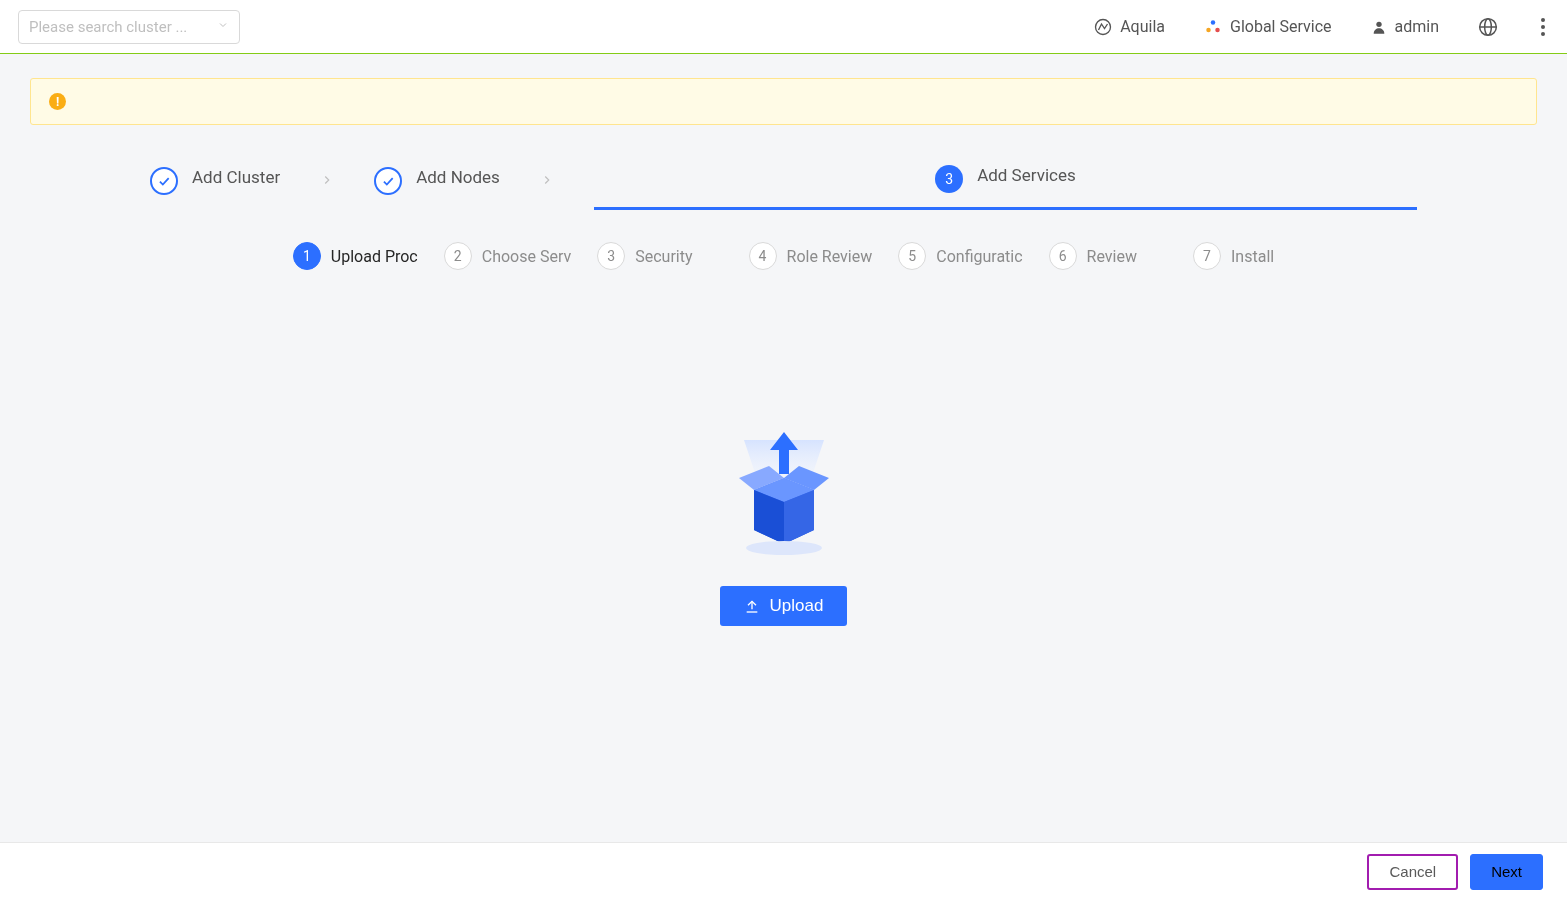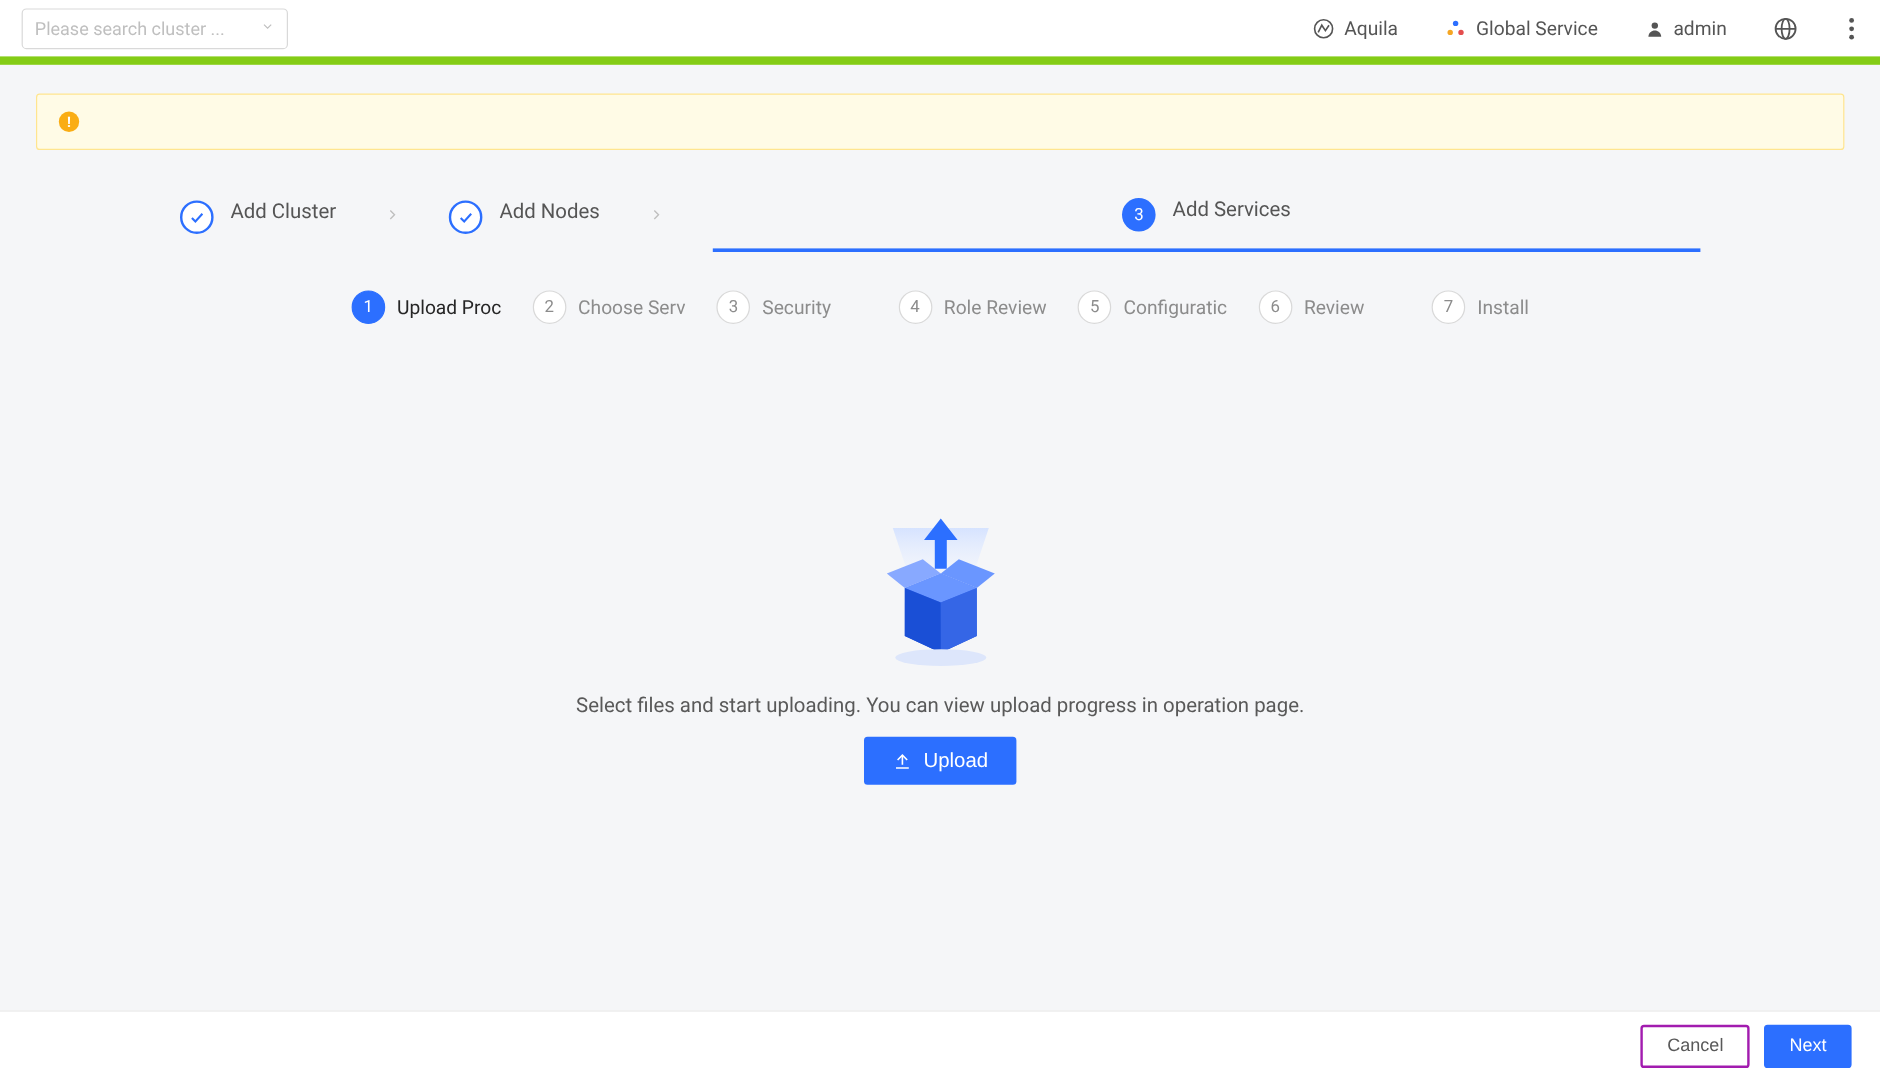--- a/index.html
+++ b/index.html
@@ -11,21 +11,21 @@
       font-family: -apple-system, BlinkMacSystemFont, "Segoe UI", Roboto, "Helvetica Neue", Arial, sans-serif;
       background: #f5f6f8;
       width: 1567px;
       height: 900px;
       overflow: hidden;
       position: relative;
     }
     .header {
       height: 54px;
       background: #fff;
-      border-bottom: 7px solid #84cc16;
+      border-bottom: 1px solid #84cc16;
       display: flex;
       align-items: center;
       justify-content: space-between;
       padding: 0 18px;
     }
     .search-box {
       width: 222px;
       height: 34px;
       border: 1px solid #d9d9d9;
       border-radius: 4px;
@@ -182,21 +182,21 @@
       height: 130px;
       position: relative;
     }
     .instruction {
       margin-top: 18px;
       font-size: 17px;
       color: #595959;
       text-align: center;
     }
     .upload-btn {
-      margin-top: 16px;
+      margin-top: 26px;
       background: #2c6fff;
       color: #fff;
       border: none;
       padding: 10px 24px;
       font-size: 17px;
       border-radius: 3px;
       cursor: pointer;
       display: flex;
       align-items: center;
       gap: 10px;
@@ -224,21 +224,21 @@
       cursor: pointer;
     }
     .btn-cancel {
       background: #fff;
       border: 2px solid #a21caf;
       color: #595959;
     }
     .btn-next {
       background: #2c6fff;
       border: 1px solid #2c6fff;
-      color: #ffffff;
+      color: #000000;
     }
     .dots-icon {
       display: flex;
       flex-direction: column;
       gap: 3px;
       padding: 4px;
       cursor: pointer;
     }
     .dots-icon i {
       width: 4px;
@@ -392,21 +392,20 @@
         <path d="M70 2 L84 20 L75 20 L75 44 L65 44 L65 20 L56 20 Z" fill="#2c6fff"></path>
         <polygon points="40,60 70,48 100,60 100,100 70,114 40,100" fill="url(#boxg)"></polygon>
         <polygon points="40,60 70,72 100,60 70,48" fill="#6a96ff"></polygon>
         <polygon points="70,72 70,114 40,100 40,60" fill="#1a4fd6"></polygon>
         <polygon points="70,72 70,114 100,100 100,60" fill="#3566e6"></polygon>
         <polygon points="40,60 25,48 55,36 70,48" fill="#88a9ff"></polygon>
         <polygon points="100,60 115,48 85,36 70,48" fill="#6a96ff"></polygon>
         <ellipse cx="70" cy="118" rx="38" ry="7" fill="#dde6fb"></ellipse>
       </svg>
     </div>
-    <div class="instruction">Select files and start uploading. You can view upload progress in operation page.</div>
     <button class="upload-btn">
       <span>
         <svg width="16" height="16" viewBox="0 0 24 24" fill="none" stroke="#fff" stroke-width="2">
             <path d="M12 17 V5"></path>
             <polyline points="6 11 12 5 18 11"></polyline>
             <line x1="4" y1="21" x2="20" y2="21"></line>
           </svg>
       </span>
       <span>Upload</span>
     </button>

